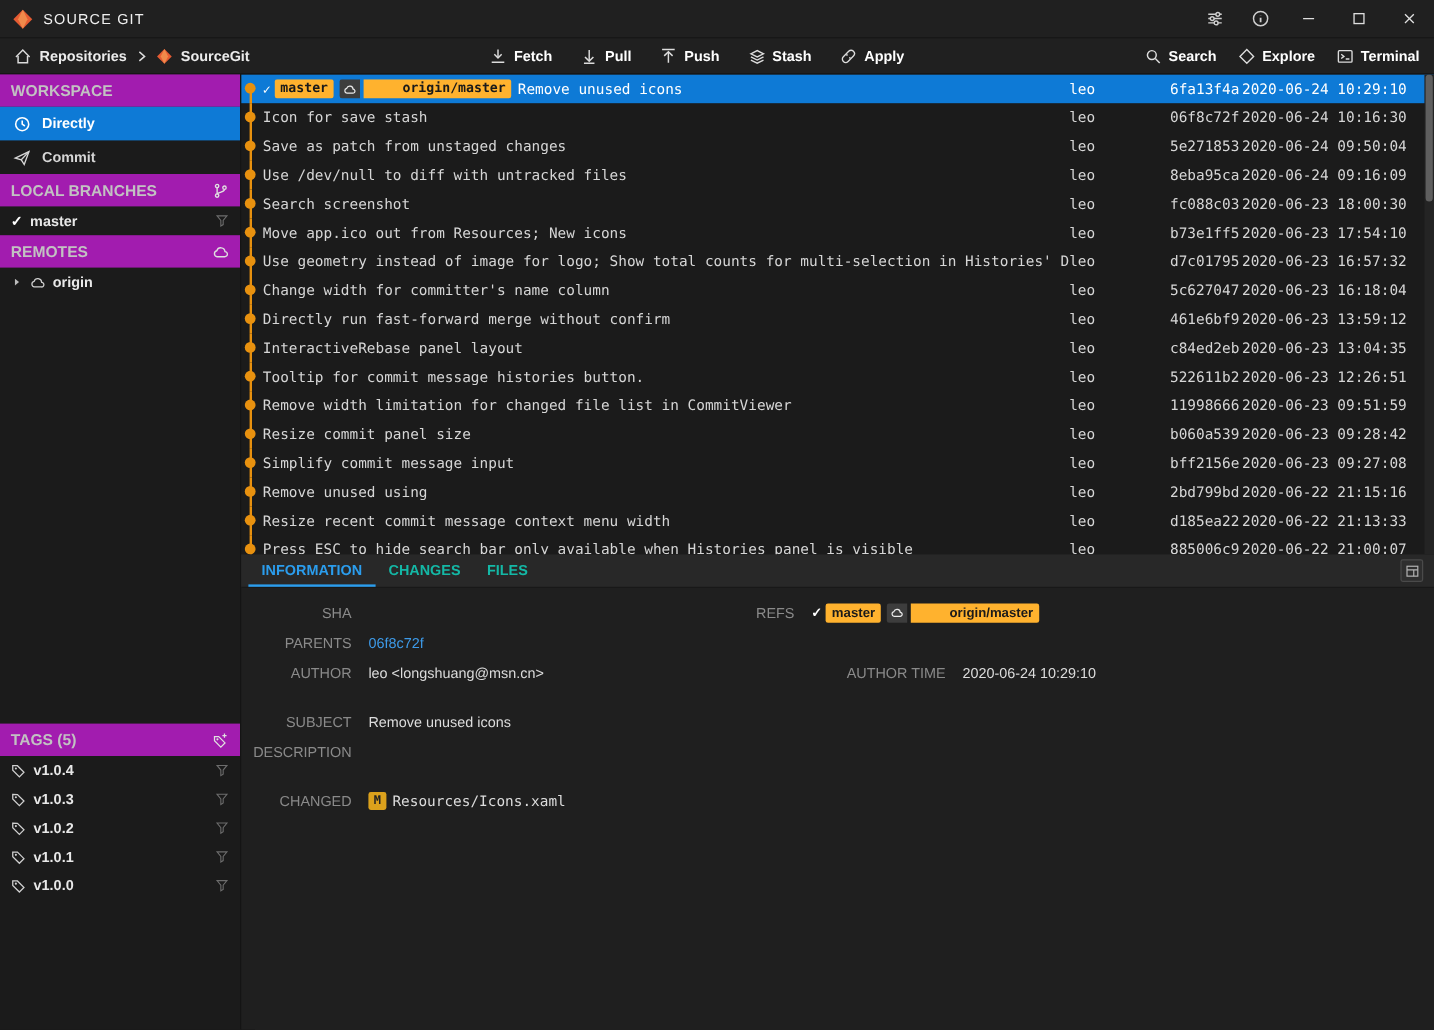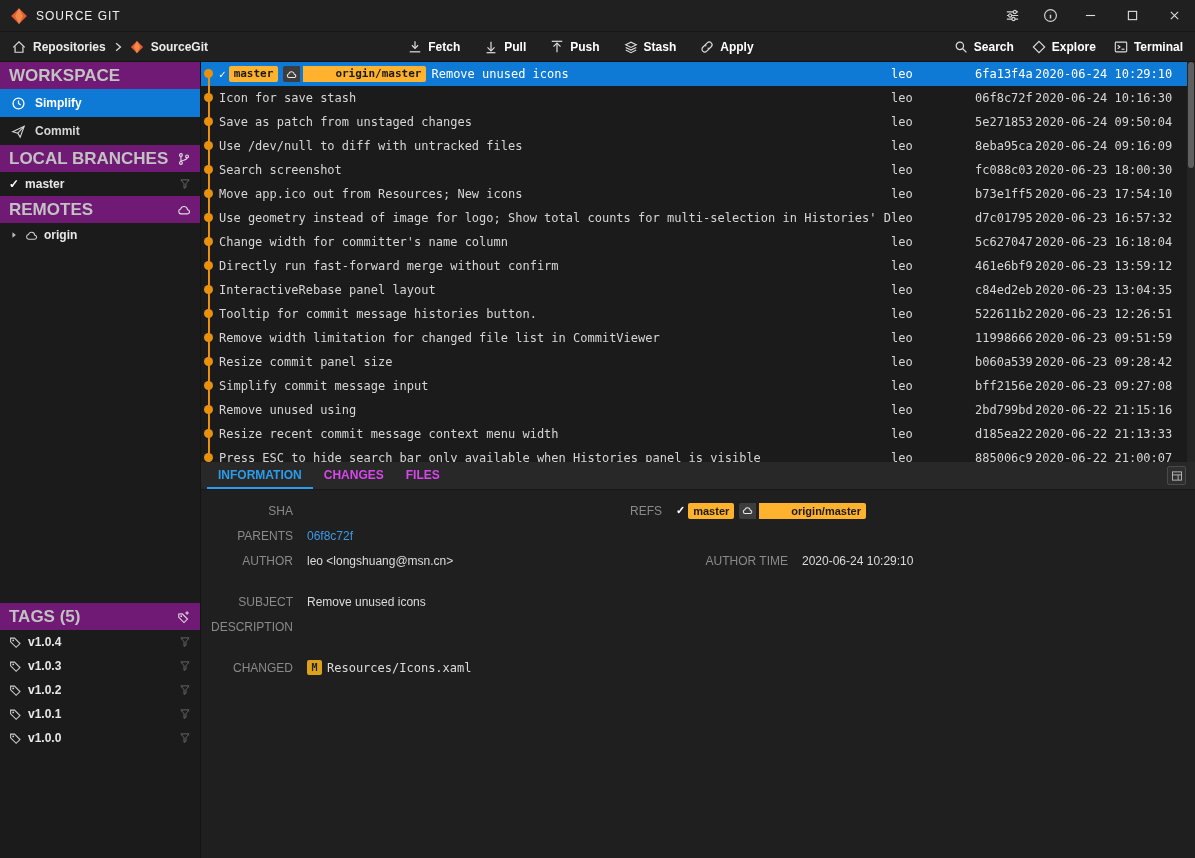--- a/index.html
+++ b/index.html
@@ -26,21 +26,21 @@
   .crumb{display:flex;align-items:center;gap:7px;color:#ececec;font-weight:bold;}
   .crumb .sep{color:#bdbdbd;display:flex;}
   .tool-center{flex:1;display:flex;justify-content:center;align-items:center;gap:24px;}
   .tool-right{display:flex;align-items:center;gap:18px;}
   .tool-btn{display:flex;align-items:center;gap:6px;color:#ffffff;font-weight:bold;cursor:default;}
   .tool-btn svg,.crumb svg{color:#dcdcdc;}
 
   
   .app-body{flex:1;display:flex;min-height:0;}
   .sidebar{width:201px;flex:none;background:#1b1b1b;border-right:1px solid #141414;display:flex;flex-direction:column;}
-  .section-header{height:27px;flex:none;background:#701a75;color:#c2c2c2;font-weight:bold;font-size:17px;display:flex;align-items:center;padding:12px 9px;gap:6px;}
+  .section-header{height:27px;flex:none;background:#a21caf;color:#c2c2c2;font-weight:bold;font-size:13px;display:flex;align-items:center;padding:12px 9px;gap:6px;}
   .section-header .hdr-label{flex:1;}
   .section-header svg{color:#e0e0e0;}
   .nav-item{height:28px;flex:none;display:flex;align-items:center;gap:9px;padding:0 11px;color:#d6d6d6;font-weight:bold;}
   .nav-item.selected{background:var(--accent);color:#fff;}
   .nav-item svg{color:currentColor;}
   .tree-item{height:24px;flex:none;display:flex;align-items:center;gap:6px;padding:0 9px;color:#e8e8e8;}
   .tree-item .tree-label{flex:1;font-weight:bold;}
   .tree-icon{display:flex;color:#cfcfcf;}
   .check{color:#fff;font-weight:bold;font-size:12px;}
   .funnel-btn{color:#6d6d6d;display:flex;}
@@ -66,21 +66,21 @@
   .badge-chip{height:16px;display:inline-flex;align-items:center;padding:0 3px;background:#3d3d3d;border-radius:2px 0 0 2px;color:#eaeaea;}
   .badge-pill{height:16px;line-height:16px;padding:0 5px;background:var(--badge);color:#1a1a1a;font-weight:bold;font-size:11px;border-radius:2px;}
   .badge-chip+.badge-pill{border-radius:0 2px 2px 0;padding-left:32px;}
 
   .vscroll{position:absolute;top:0;right:0;width:8px;bottom:0;background:#242424;}
   .vscroll .thumb{position:absolute;top:0;left:1px;width:6px;height:106px;border-radius:3px;background:#5f5f5f;}
 
   
   .detail{flex:1;background:#1f1f1f;display:flex;flex-direction:column;min-height:0;}
   .tabbar{height:28px;flex:none;background:#282828;display:flex;align-items:stretch;padding:0 6px;position:relative;border-bottom:1px solid #181818;}
-  .tab{padding:0 11px;display:flex;align-items:center;color:#d946ef;font-weight:bold;border-bottom:2px solid transparent;}
+  .tab{padding:0 11px;display:flex;align-items:center;color:#14b8a6;font-weight:bold;border-bottom:2px solid transparent;}
   .tab.active{color:#2b9ded;border-bottom-color:#2b9ded;}
   .layout-toggle{position:absolute;right:9px;top:4px;width:19px;height:19px;display:flex;align-items:center;justify-content:center;color:#b5b5b5;border:1px solid #4a4a4a;border-radius:2px;background:#2f2f2f;}
   .fields{padding:8px 10px 0 0;}
   .drow{display:grid;grid-template-columns:92px 355px 112px 1fr;column-gap:14px;min-height:25px;align-items:center;}
   .dlabel{color:#8a8a8a;text-align:right;}
   .dvalue{color:#dcdcdc;display:flex;align-items:center;gap:5px;min-width:0;}
   .dgap{height:16px;}
   .mono{font-family:"DejaVu Sans Mono",monospace;}
   .link{color:var(--link);}
   .mod-chip{width:15px;height:15px;flex:none;background:#dba11c;color:#222;font-weight:bold;font-size:10px;display:flex;align-items:center;justify-content:center;border-radius:2px;font-family:"DejaVu Sans Mono",monospace;}
@@ -241,21 +241,21 @@
       <div class="section-header">
         <span class="hdr-label">WORKSPACE</span>
       </div>
       <div class="nav-item selected">
         <span>
             <svg width="15" height="15" viewBox="0 0 16 16" fill="none" stroke="currentColor" stroke-width="1.4">
               <circle cx="8" cy="8" r="5.8"></circle>
               <path d="M8 4.8V8l2.4 1.6"></path>
             </svg>
           </span>
-        <span>Simplify</span>
+        <span>Directly</span>
       </div>
       <div class="nav-item">
         <span>
             <svg width="15" height="15" viewBox="0 0 16 16" fill="none" stroke="currentColor" stroke-width="1.2">
               <path d="M1.8 8.2 14 2.5 9.8 14 7.2 9.8z"></path>
               <path d="m7.2 9.8 6.8-7.3"></path>
             </svg>
           </span>
         <span>Commit</span>
       </div>

